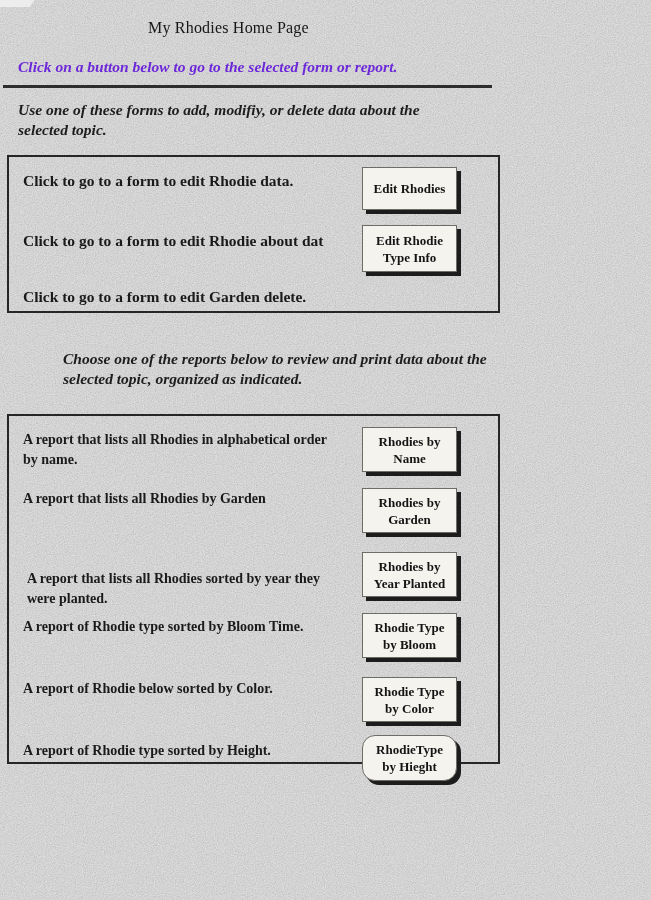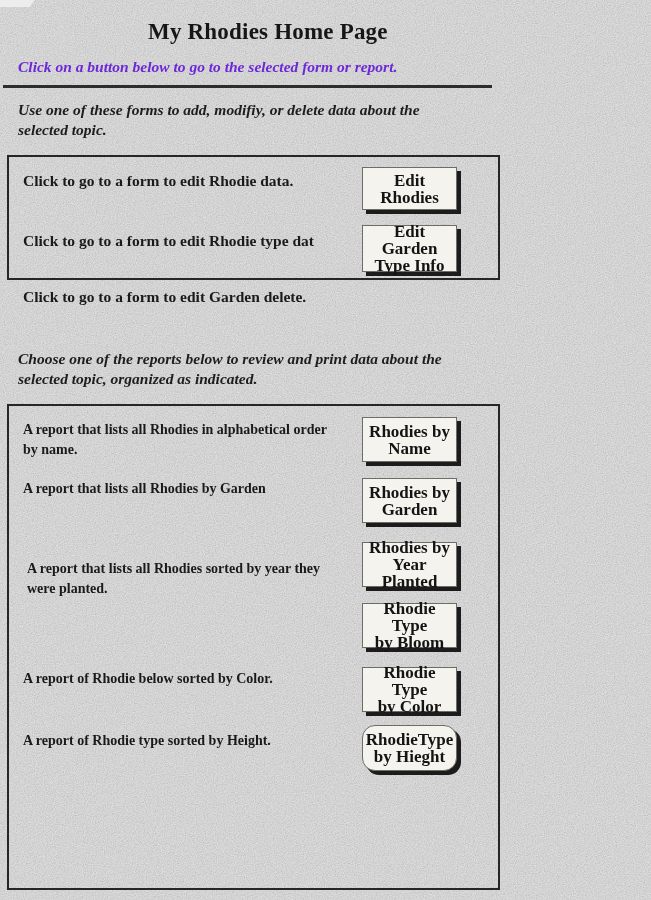--- a/index.html
+++ b/index.html
@@ -28,22 +28,22 @@
     top: 0; left: 0;
     width: 36px; height: 7px;
     background: #efefef;
     transform: skewX(-35deg) translateX(-4px);
     opacity: .9;
   }
 
   .page-title {
     position: absolute;
     left: 148px; top: 19px;
-    font-size: 23px;
-    font-weight: bold;
+    font-size: 16px;
+    font-weight: normal;
     letter-spacing: .2px;
     color: #161616;
   }
 
   .intro-line {
     position: absolute;
     left: 18px; top: 58px;
     font-size: 15.5px;
     font-weight: bold;
     font-style: italic;
@@ -61,31 +61,31 @@
     position: absolute;
     left: 18px;
     font-size: 15.5px;
     font-weight: bold;
     font-style: italic;
     line-height: 20px;
     white-space: pre-line;
     color: #1d1d1d;
   }
   .forms-instructions { top: 100px; }
-  .reports-instructions { top: 349px; }
+  .reports-instructions { top: 349px; margin-left: 45px; }
 
   .group-box {
     position: absolute;
     left: 7px;
     width: 493px;
     border: 2px solid #262626;
     background: transparent;
   }
-  .forms-box { top: 155px; height: 125px; }
-  .reports-box { top: 404px; height: 486px; }
+  .forms-box { top: 155px; height: 158px; }
+  .reports-box { top: 414px; height: 350px; }
 
   .row-label {
     position: absolute;
     left: 14px;
     width: 336px;
     font-weight: bold;
     white-space: pre-line;
     color: #1a1a1a;
   }
   .forms-box .row-label { font-size: 15.5px; line-height: 21px; }
@@ -96,21 +96,21 @@
     left: 353px;
     width: 95px;
     display: flex;
     align-items: center;
     justify-content: center;
     text-align: center;
     background: #f5f3ee;
     border: 1px solid #6e6c66;
     box-shadow: 4px 4px 0 #1c1c1c;
     font-family: "Liberation Serif", "DejaVu Serif", serif;
-    font-size: 17px;
+    font-size: 13px;
     font-weight: bold;
     line-height: 17px;
     color: #141414;
     cursor: pointer;
     white-space: pre-line;
     padding: 2px;
   }
 </style>
 </head>
 <body>
@@ -146,23 +146,23 @@
 
     <p class="section-instructions forms-instructions">Use one of these forms to add, modifiy, or delete data about the
 selected topic.</p>
 
     <div class="group-box forms-box">
       <div class="row-label" style="top:13px;">Click to go to a form to edit Rhodie data.</div>
       <button class="push-button" style="top:10px; height:43px;">
         <span>Edit Rhodies</span>
       </button>
 
-      <div class="row-label" style="top:73px;">Click to go to a form to edit Rhodie type dat</div>
+      <div class="row-label" style="top:73px;">Click to go to a form to edit Rhodie about dat</div>
       <button class="push-button" style="top:68px; height:47px;">
-        <span>Edit Garden
+        <span>Edit Rhodie
 Type Info</span>
       </button>
 
       <div class="row-label" style="top:129px;">Click to go to a form to edit Garden delete.</div>
     </div>
 
     <p class="section-instructions reports-instructions">Choose one of the reports below to review and print data about the
 selected topic, organized as indicated.</p>
 
     <div class="group-box reports-box">
@@ -179,20 +179,21 @@
 Garden</span>
       </button>
 
       <div class="row-label" style="top:137px; left:18px;margin-top:16px;">A report that lists all Rhodies sorted by year they
 were planted.</div>
       <button class="push-button" style="top:136px; height:45px;">
         <span>Rhodies by
 Year Planted</span>
       </button>
 
+      <div class="row-label" style="top:201px;">A report of Rhodie type sorted by Bloom Time.</div>
       <button class="push-button" style="top:197px; height:45px;">
         <span>Rhodie Type
 by Bloom</span>
       </button>
 
       <div class="row-label" style="top:263px;">A report of Rhodie below sorted by Color.</div>
       <button class="push-button" style="top:261px; height:45px;">
         <span>Rhodie Type
 by Color</span>
       </button>

